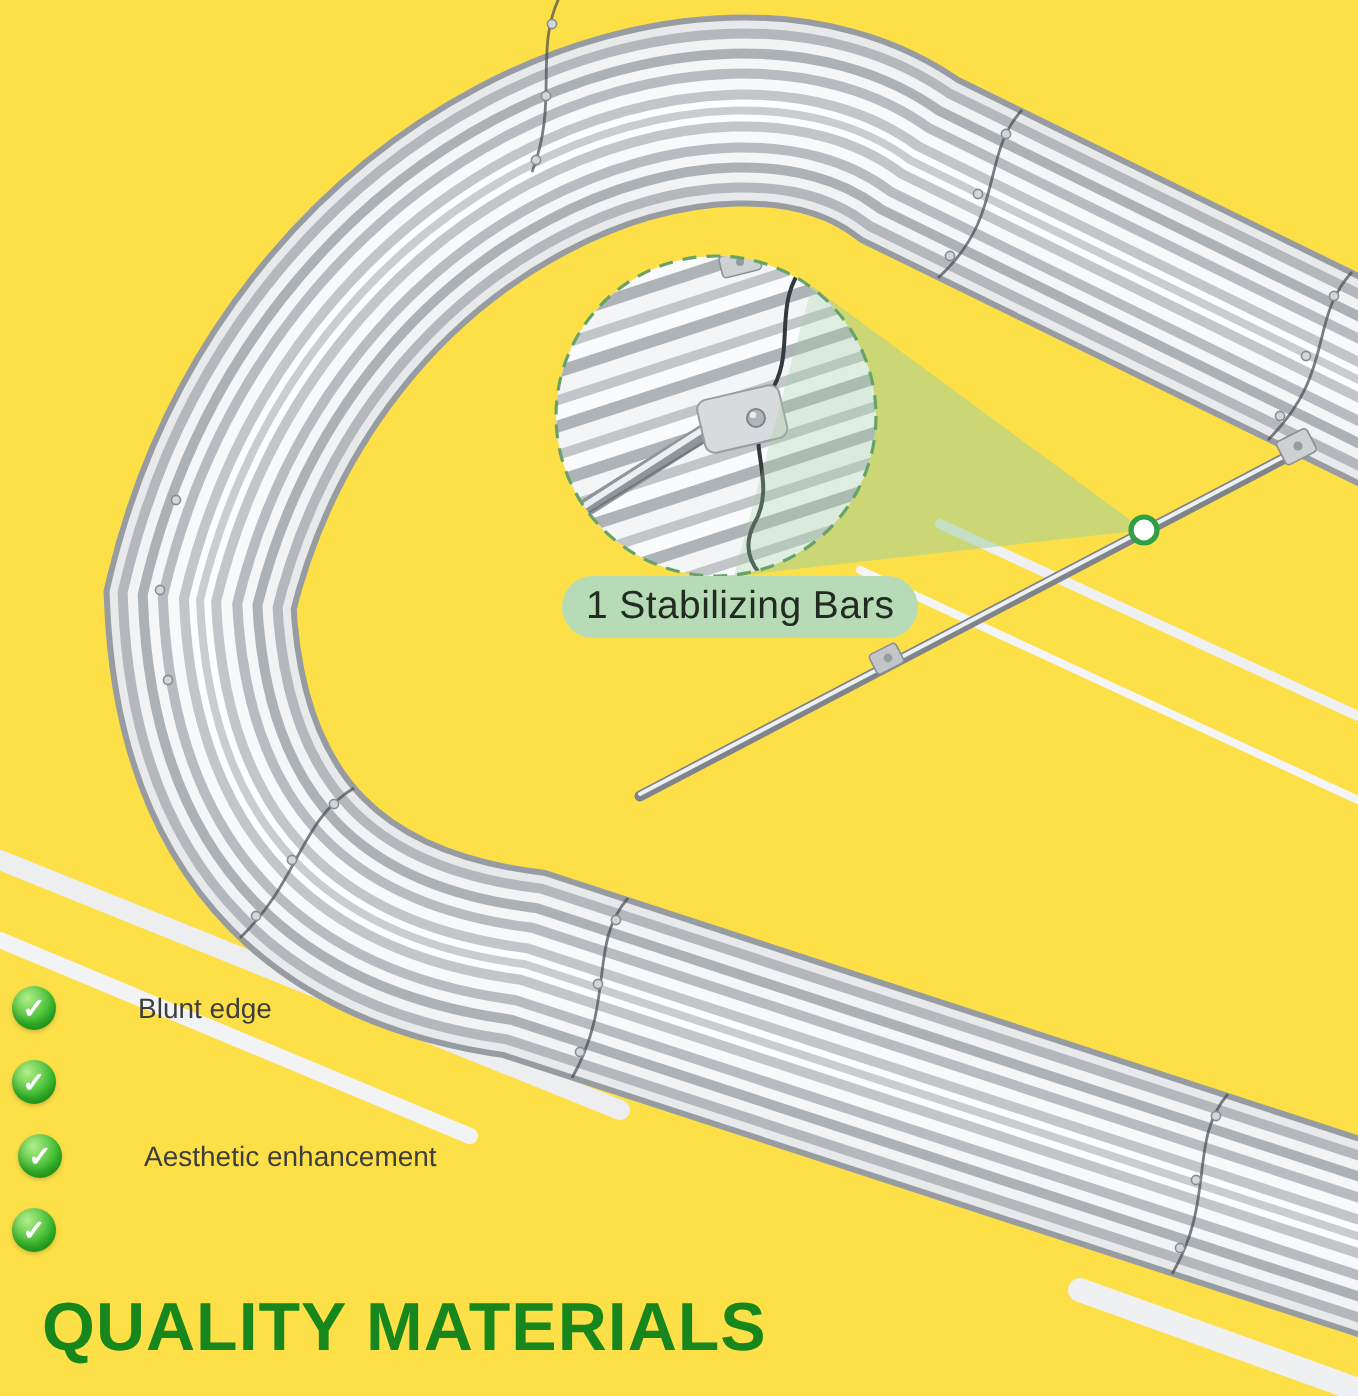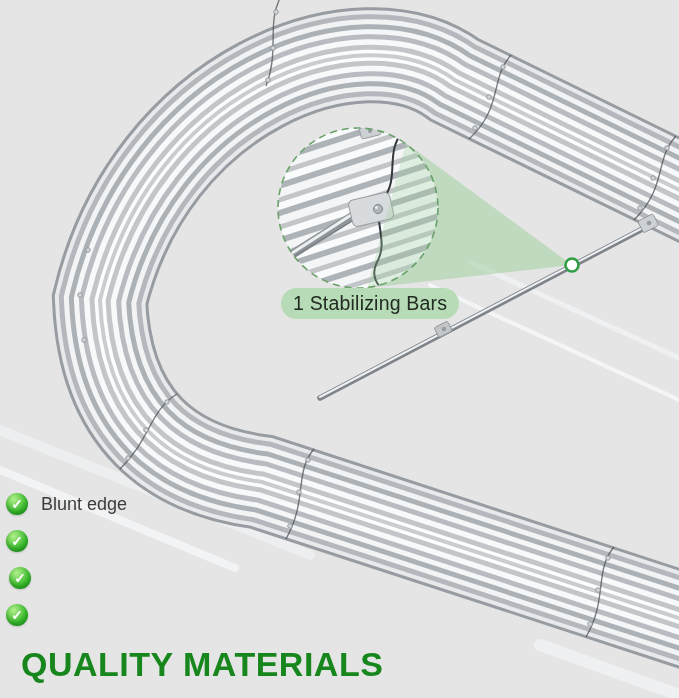--- a/index.html
+++ b/index.html
@@ -1,17 +1,17 @@
 <!DOCTYPE html>
 <html><head>
 <meta charset="utf-8">
 <style>
   html,body{margin:0;padding:0;background:#fff;}
   .stage{
-    position:relative;width:679px;height:698px;overflow:hidden;background:#e5e5e5;
+    position:relative;width:679px;height:698px;overflow:hidden;background:#fde047;
     font-family:"Liberation Sans", sans-serif;
   }
   .stage svg.scene{position:absolute;left:0;top:0;}
   .badge{
     position:absolute;left:281px;top:288px;height:31px;line-height:31px;
     padding:0 12px;border-radius:16px;font-size:19.5px;letter-spacing:.2px;
     background:#b7dbb7;color:#222b22;white-space:nowrap;z-index:4;
   }
   .checklist{
     position:absolute;left:6px;top:492px;margin:0;padding:0;list-style:none;z-index:4;
@@ -20,21 +20,21 @@
     display:flex;align-items:center;gap:13px;height:24px;margin-bottom:13px;
   }
   .checklist li:nth-child(3){margin-left:3px;}
   .check{
     flex:0 0 22px;width:22px;height:22px;border-radius:50%;
     background:radial-gradient(circle at 35% 28%, #b2ef8b, #39b92c 60%, #1c9a20);
     box-shadow:inset 0 -3px 4px rgba(0,70,0,.28), 0 1px 2px rgba(0,0,0,.18);
     color:#fff;font-weight:bold;font-size:14px;line-height:22px;text-align:center;
   }
   .feature-label{
-    font-size:18px;color:#3d3d3d;white-space:nowrap;
+    font-size:14px;color:#3d3d3d;white-space:nowrap;margin-left:28px;
   }
   .quality-title{
     position:absolute;left:21px;top:645px;z-index:4;
     font-size:34px;font-weight:800;letter-spacing:.5px;color:#17861c;white-space:nowrap;
   }
 </style>
 </head>
 <body>
 
 <div class="stage">
@@ -155,20 +155,21 @@
   <ul class="checklist">
     <li>
       <span class="check" style="background: radial-gradient(circle at 35% 28%, rgb(178, 239, 139), rgb(57, 185, 44) 60%, rgb(28, 154, 32));">✓</span>
       <span class="feature-label">Blunt edge</span>
     </li>
     <li>
       <span class="check" style="background: radial-gradient(circle at 35% 28%, rgb(178, 239, 139), rgb(57, 185, 44) 60%, rgb(28, 154, 32));">✓</span>
     </li>
     <li>
       <span class="check" style="background: radial-gradient(circle at 35% 28%, rgb(178, 239, 139), rgb(57, 185, 44) 60%, rgb(28, 154, 32));">✓</span>
+      <span class="feature-label">Aesthetic enhancement</span>
     </li>
     <li>
       <span class="check" style="background: radial-gradient(circle at 35% 28%, rgb(178, 239, 139), rgb(57, 185, 44) 60%, rgb(28, 154, 32));">✓</span>
     </li>
   </ul>
 
   <div class="quality-title" style="color: rgb(23, 134, 28);">QUALITY MATERIALS</div>
 
 </div>
 

